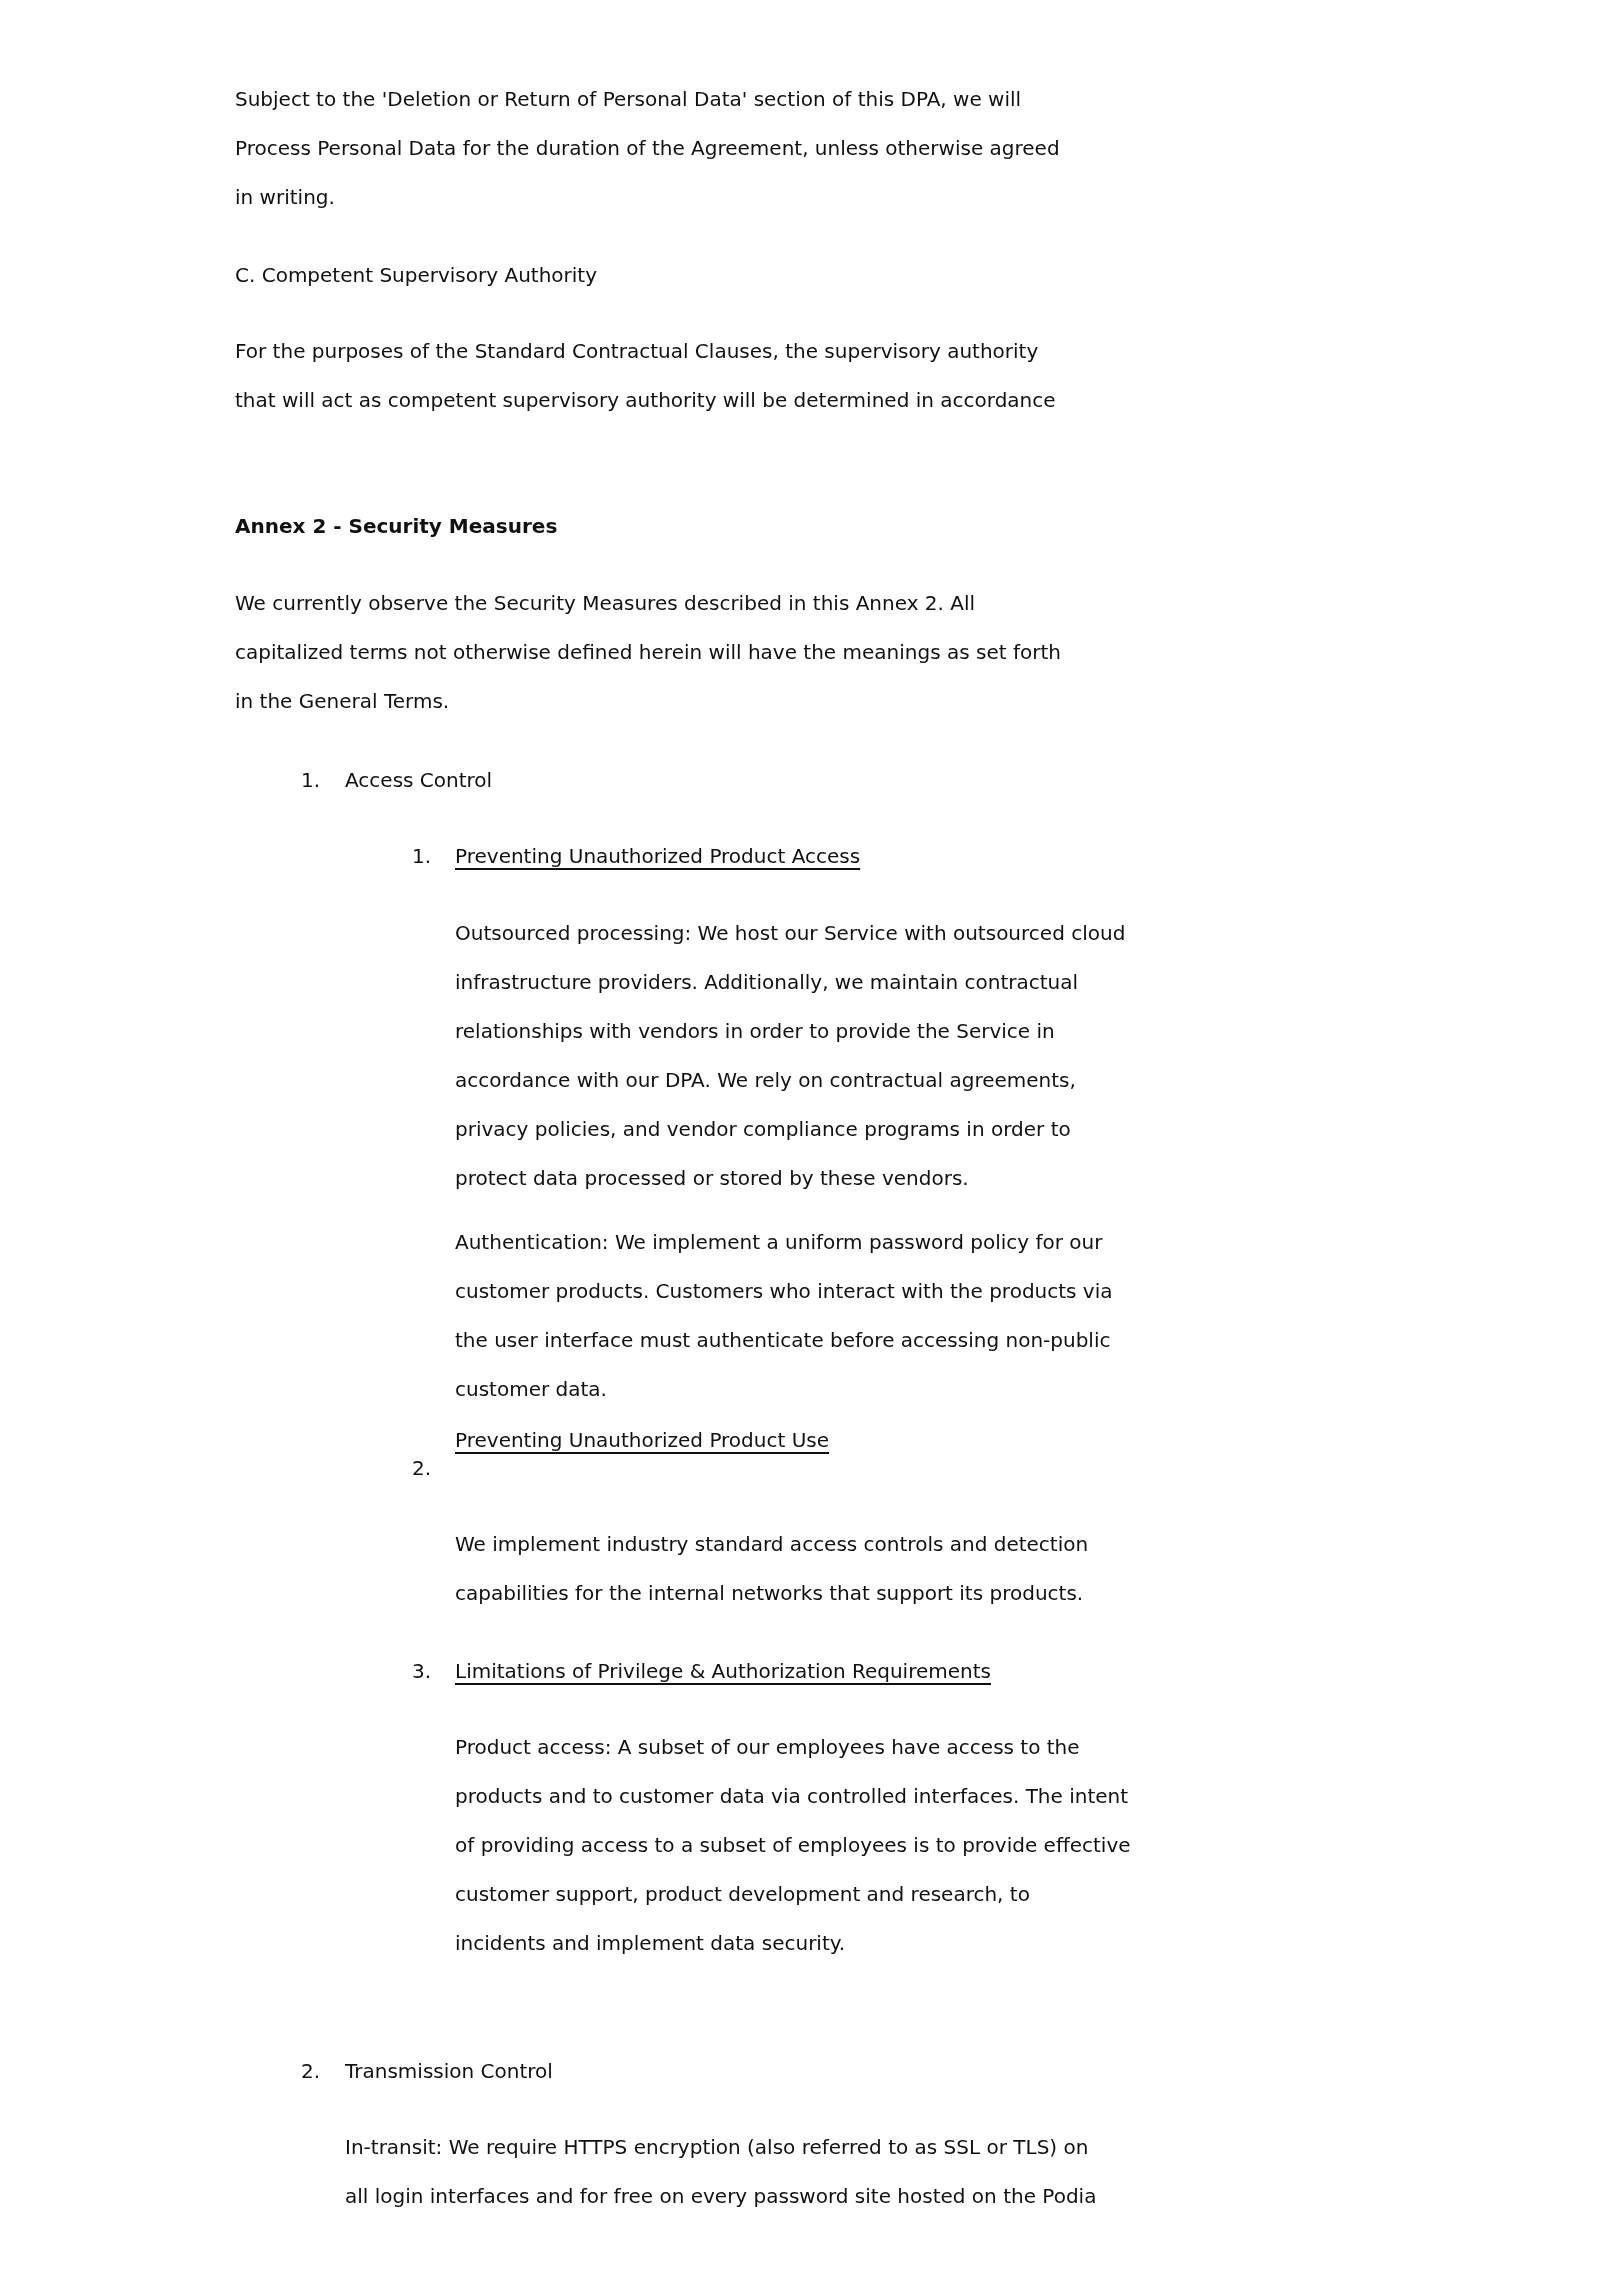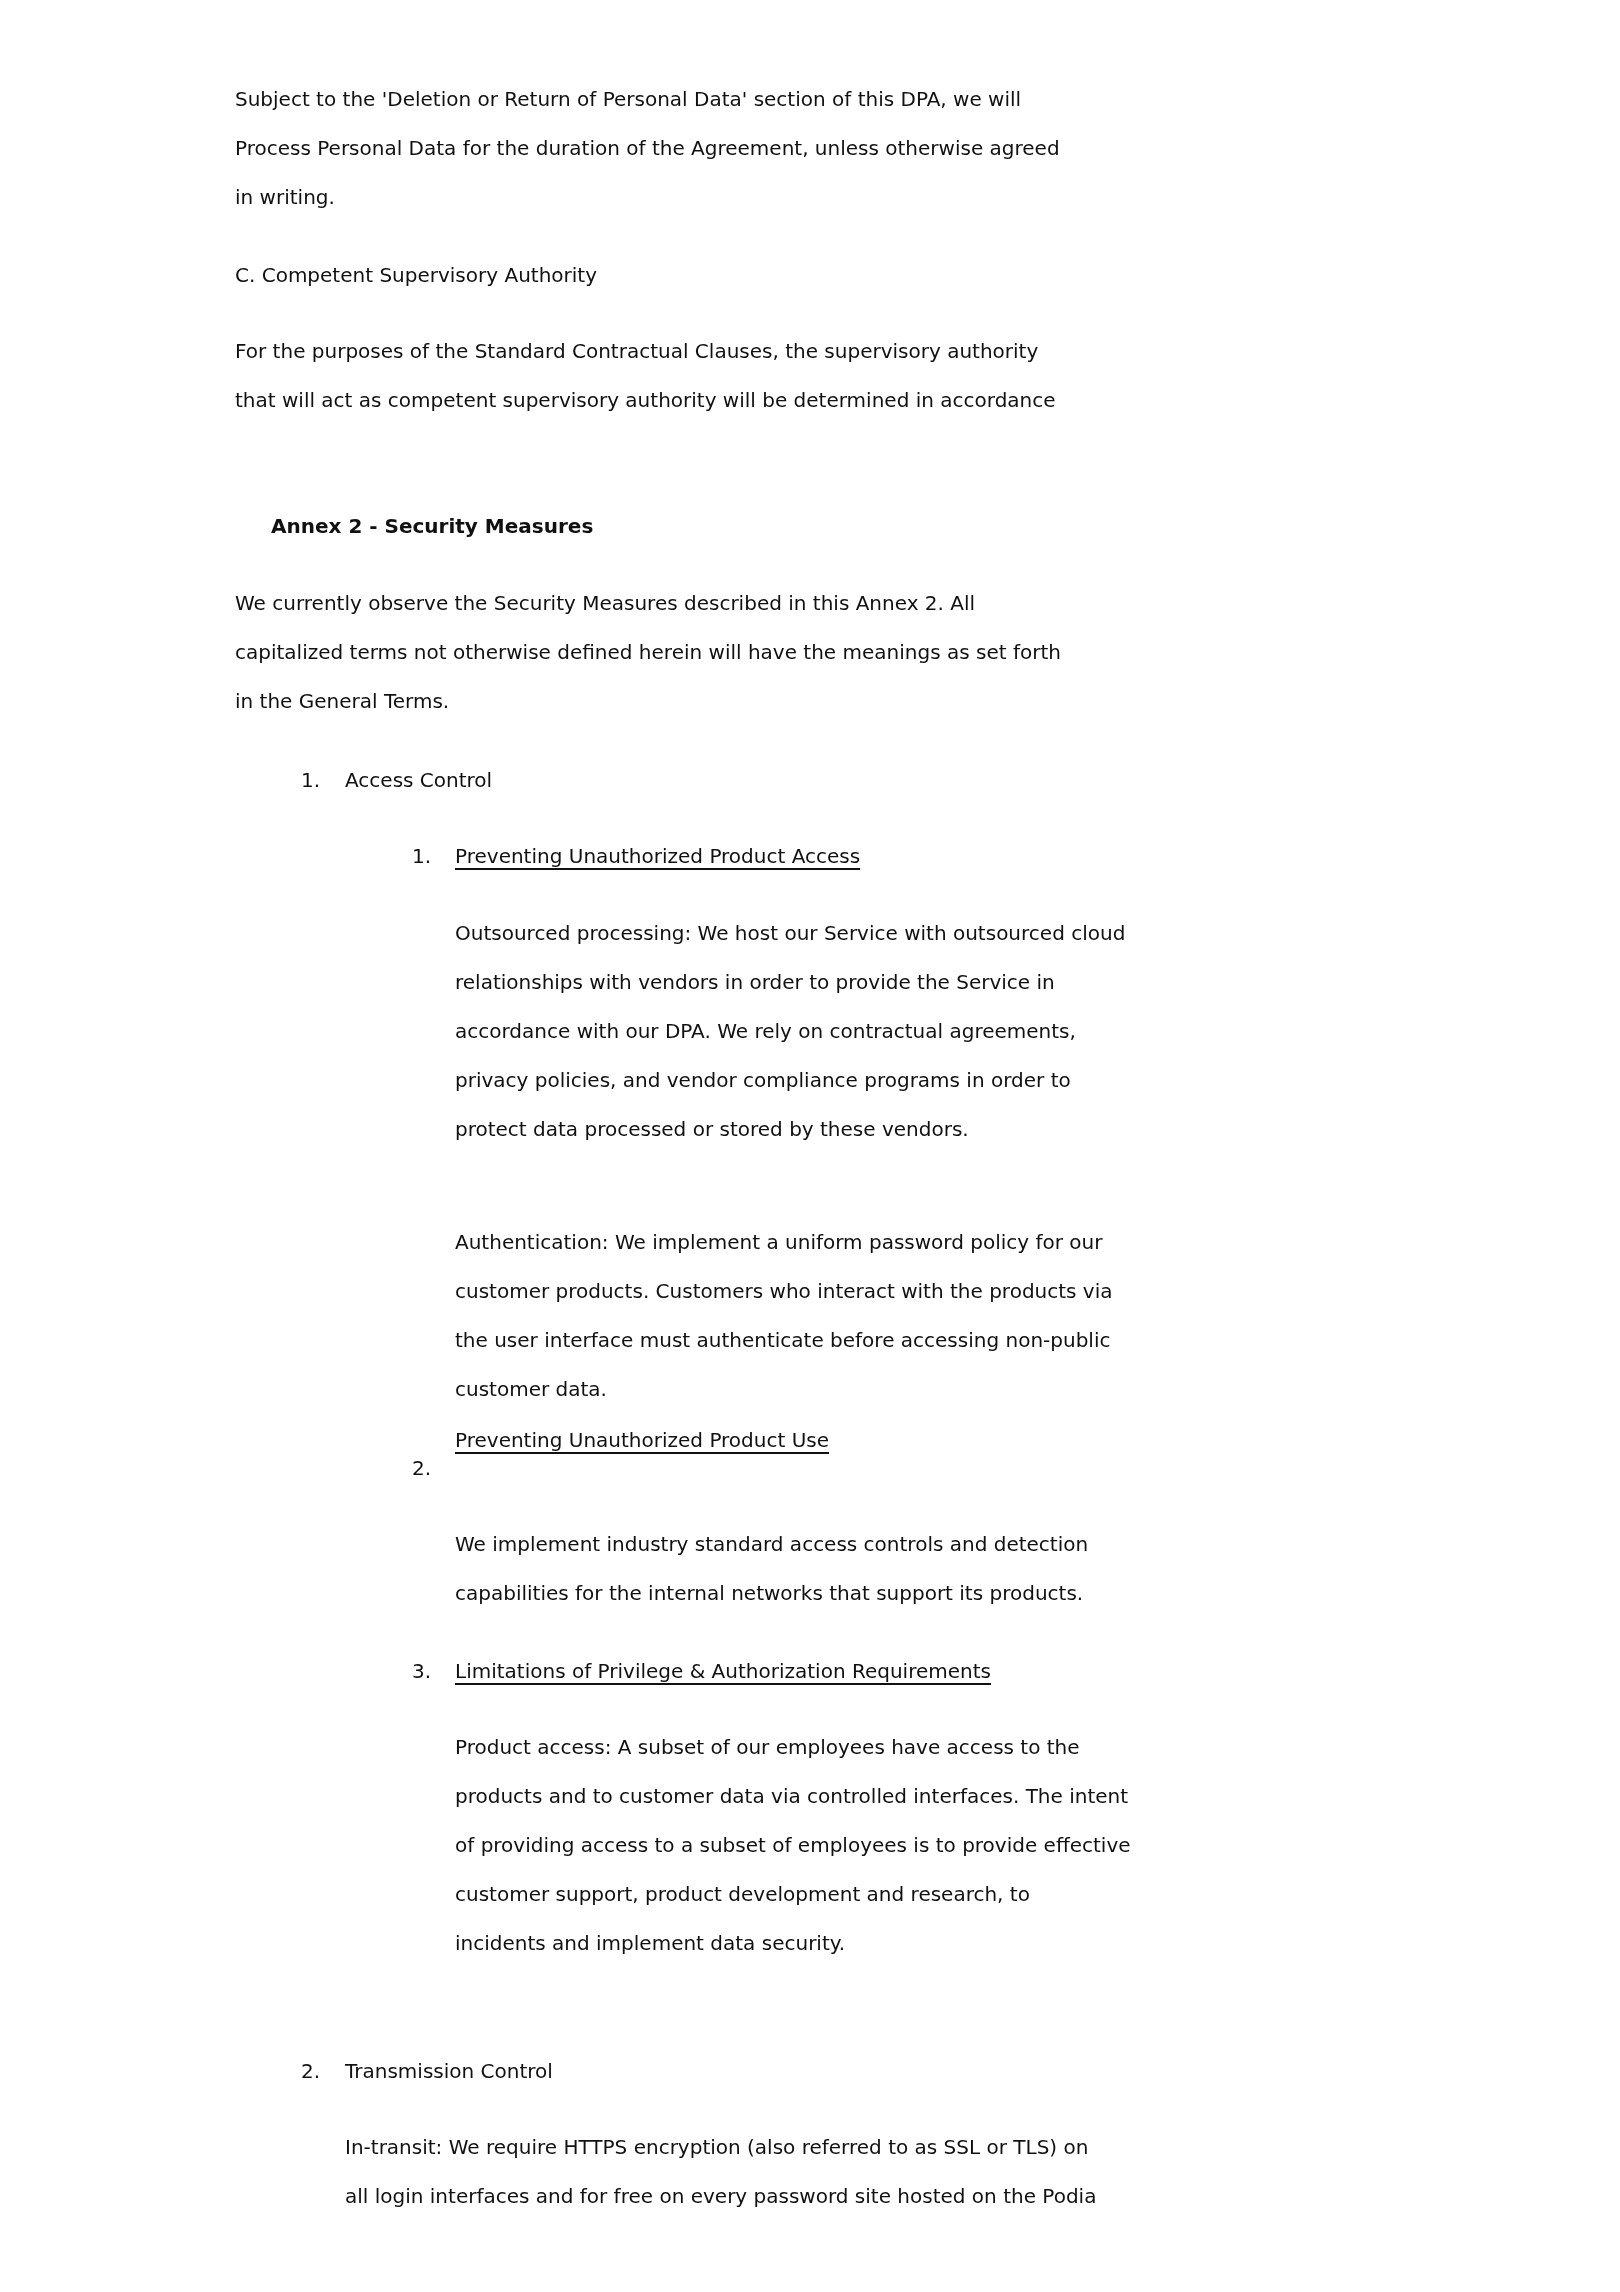--- a/index.html
+++ b/index.html
@@ -21,38 +21,39 @@
 
 <div class="blk" style="left:235px; top:251px;">
   <span class="ln">C. Competent Supervisory Authority</span>
 </div>
 
 <div class="blk" style="left:235px; top:327px;">
   <span class="ln">For the purposes of the Standard Contractual Clauses, the supervisory authority</span>
   <span class="ln">that will act as competent supervisory authority will be determined in accordance</span>
 </div>
 
-<div class="blk bold" style="left:235px; top:502px;margin-left:36px;">
+<div class="blk bold" style="left:235px; top:502px;">
   <span class="ln">Annex 2 - Security Measures</span>
 </div>
 
 <div class="blk" style="left:235px; top:579px;">
   <span class="ln">We currently observe the Security Measures described in this Annex 2. All</span>
   <span class="ln">capitalized terms not otherwise defined herein will have the meanings as set forth</span>
   <span class="ln">in the General Terms.</span>
 </div>
 
 <div class="blk" style="left:301px; top:756px;">1.</div>
 <div class="blk" style="left:345px; top:756px;">Access Control</div>
 
 <div class="blk" style="left:412px; top:832px;">1.</div>
 <div class="blk u" style="left:455px; top:832px;">Preventing Unauthorized Product Access</div>
 
 <div class="blk" style="left:455px; top:909px;">
   <span class="ln">Outsourced processing: We host our Service with outsourced cloud</span>
+  <span class="ln">infrastructure providers. Additionally, we maintain contractual</span>
   <span class="ln">relationships with vendors in order to provide the Service in</span>
   <span class="ln">accordance with our DPA. We rely on contractual agreements,</span>
   <span class="ln">privacy policies, and vendor compliance programs in order to</span>
   <span class="ln">protect data processed or stored by these vendors.</span>
 </div>
 
 <div class="blk" style="left:455px; top:1218px;">
   <span class="ln">Authentication: We implement a uniform password policy for our</span>
   <span class="ln">customer products. Customers who interact with the products via</span>
   <span class="ln">the user interface must authenticate before accessing non-public</span>

